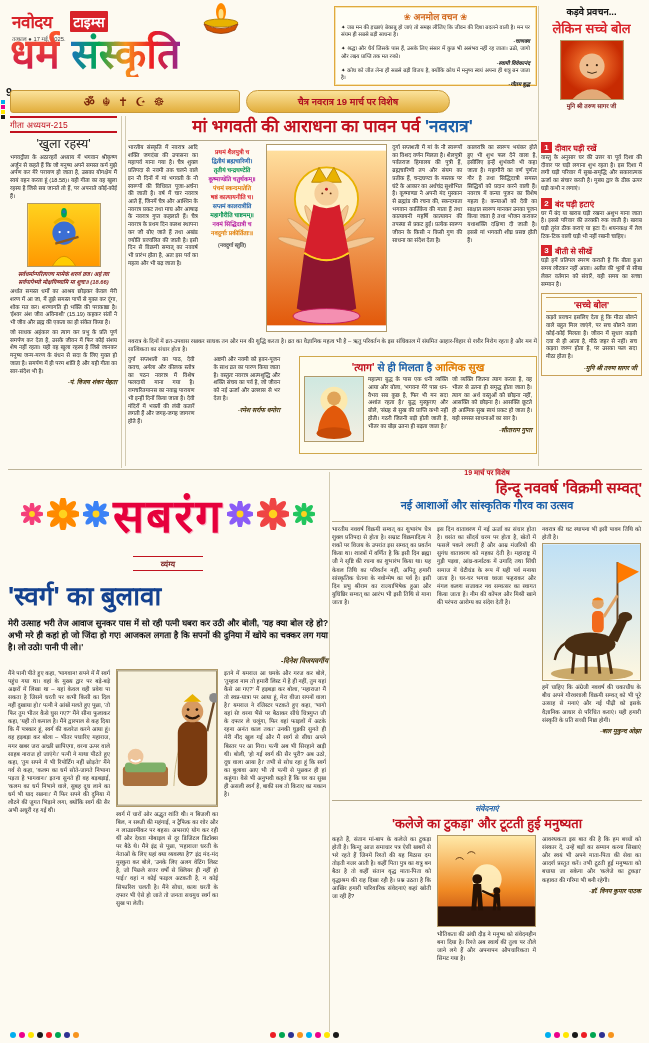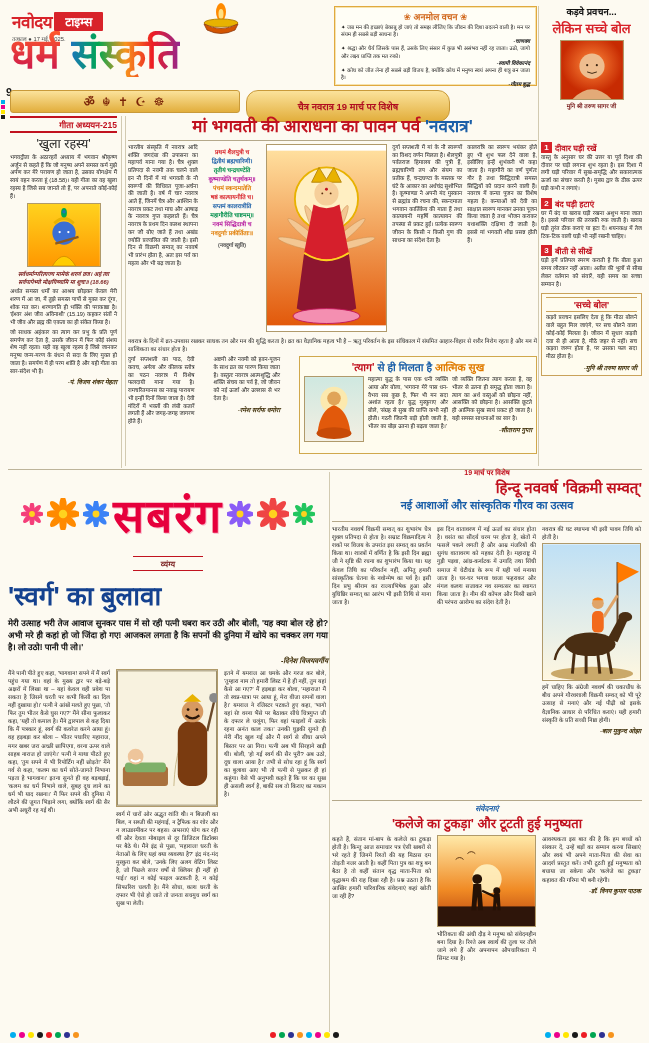--- a/index.html
+++ b/index.html
@@ -10,53 +10,53 @@
 .f56{font-size:5.6px;line-height:1.38}
 .f58{font-size:5.8px;line-height:1.4}
 .sign{display:block;text-align:right;font-weight:bold;font-style:italic;font-size:6.2px;margin-top:2px;color:#40300a}
 .vr{position:absolute;width:1px;background:#d2cab1}
 .hrule{position:absolute;height:1px;background:#bdb49a}
 
 #pagenum{left:6px;top:86px;font-size:11px;font-weight:bold}
 #cmykv{left:1px;top:100px;display:flex;flex-direction:column;gap:1px}
 #cmykv i{width:4px;height:4px;display:block}
 #masthead{left:12px;top:10px;width:130px}
-#masthead .l1{display:flex;align-items:center;gap:2px}
+#masthead .l1{display:flex;align-items:center;gap:18px}
 #mh-name{color:#d8232a;font-weight:bold;font-size:17px;letter-spacing:-.5px}
-#mh-box{background:#d8232a;color:#fff;font-weight:bold;font-size:12px;padding:1px 11px;border-radius:1px}
+#mh-box{background:#d8232a;color:#fff;font-weight:bold;font-size:14px;padding:1px 3px;border-radius:1px}
 #mh-sub{font-size:5.8px;color:#444;margin-top:2px}
 #main-title{left:10px;top:30px;width:330px;white-space:nowrap;font-size:41px;font-weight:bold;line-height:1.2}
 .t1{color:#d31145}.t2{color:#e4572e}
 @supports ((-webkit-background-clip:text) or (background-clip:text)){
 .t1{background:linear-gradient(180deg,#ff5a2a,#c40d52);-webkit-background-clip:text;background-clip:text;color:transparent}
 .t2{background:linear-gradient(90deg,#1b75bb,#00a651,#f7941d,#ed1c24,#92278f);-webkit-background-clip:text;background-clip:text;color:transparent}}
 #diya{left:198px;top:1px}
 #symbols{left:10px;top:90px;width:230px;height:23px;background:linear-gradient(180deg,#fbe29b,#e2ae3c);border:1px solid #c99a3a;border-radius:3px;display:flex;align-items:center;justify-content:center;font-size:12px;color:#7a2408;letter-spacing:2px;font-weight:bold}
-#banner{left:246px;top:90px;width:204px;height:32px;background:linear-gradient(180deg,#fbe29b,#e2ae3c);border:1px solid #c99a3a;border-radius:12px;display:flex;align-items:center;justify-content:center;font-size:9.5px;font-weight:bold;color:#b00d1f}
+#banner{left:246px;top:90px;width:204px;height:23px;background:linear-gradient(180deg,#fbe29b,#e2ae3c);border:1px solid #c99a3a;border-radius:12px;display:flex;align-items:center;justify-content:center;font-size:9.5px;font-weight:bold;color:#b00d1f}
 
 #anmol{left:334px;top:6px;width:203px;height:80px;background:#fffef6;border:1.5px solid #e0a93e;box-shadow:inset 0 0 0 1px #f6e3ae;padding:3px 6px}
 #anmol .ttl{text-align:center;font-weight:bold;font-size:9px;color:#d2691e;margin-bottom:1px}
 .anitem{font-size:5.4px;line-height:1.32;text-align:justify}
 .anitem .auth{display:block;text-align:right;font-weight:bold;font-style:italic}
 
 #muni{left:541px;top:5px;width:101px;text-align:center}
 #muni .kick{font-size:9.5px;font-weight:bold;color:#111}
 #muni .ttl{font-size:13px;font-weight:bold;color:#d8232a;margin:1px 0 3px}
 #muni .cap{font-size:6px;font-weight:bold;color:#7a1f1f;margin-top:2px}
 
 #tips{left:541px;top:142px;width:101px}
 .tip{margin-bottom:5px}
 .tiphead{display:flex;align-items:center;gap:3px;margin-bottom:1px}
 .tipnum{width:11px;height:11px;background:#d8232a;color:#fff;font-size:8px;font-weight:bold;display:flex;align-items:center;justify-content:center;flex:0 0 11px}
 .tipttl{font-size:8px;font-weight:bold;color:#c1121f}
 #sbol{border:1px solid #c9a25a;background:#fffcee;padding:3px 4px;margin-top:3px}
 #sbol .ttl{text-align:center;font-size:9px;font-weight:bold;color:#c1121f;border-top:1px solid #c9a25a;border-bottom:1px solid #c9a25a;margin-bottom:2px}
 
 #geeta{left:10px;top:116px;width:112px;height:352px;padding-right:4px;border-right:1px solid #d2cab1}
-#geeta .head{text-align:right;font-size:8.5px;font-weight:bold;color:#c1121f;border-top:2px solid #c1121f;border-bottom:2px solid #c1121f;padding:1px 0;margin-bottom:2px}
+#geeta .head{text-align:left;font-size:8.5px;font-weight:normal;color:#c1121f;border-top:2px solid #c1121f;border-bottom:2px solid #c1121f;padding:1px 0;margin-bottom:2px}
 #geeta .ttl{text-align:center;font-size:12.5px;font-weight:normal;margin:1px 0 2px;color:#222}
 #geeta .shl{text-align:center;font-size:5.8px;font-weight:bold;font-style:italic;color:#7a1f1f;margin:2px 0}
 
 #navratri{left:128px;top:114px;width:409px}
 #nav-h{text-align:center;font-size:17px;font-weight:bold;white-space:nowrap;border-bottom:1px solid #b4a88a;padding-bottom:3px;margin-bottom:3px}
 #nav-h .r{color:#c1121f}#nav-h .bl{color:#1b5fa8}
 #nav-row1{display:flex;gap:5px;height:190px;overflow:hidden}
 #nav-row1 .tc{width:74px}
 #shloka{width:62px;text-align:center;padding-top:4px}
 #shloka span{display:block;font-size:6px;font-weight:bold;line-height:1.5}

